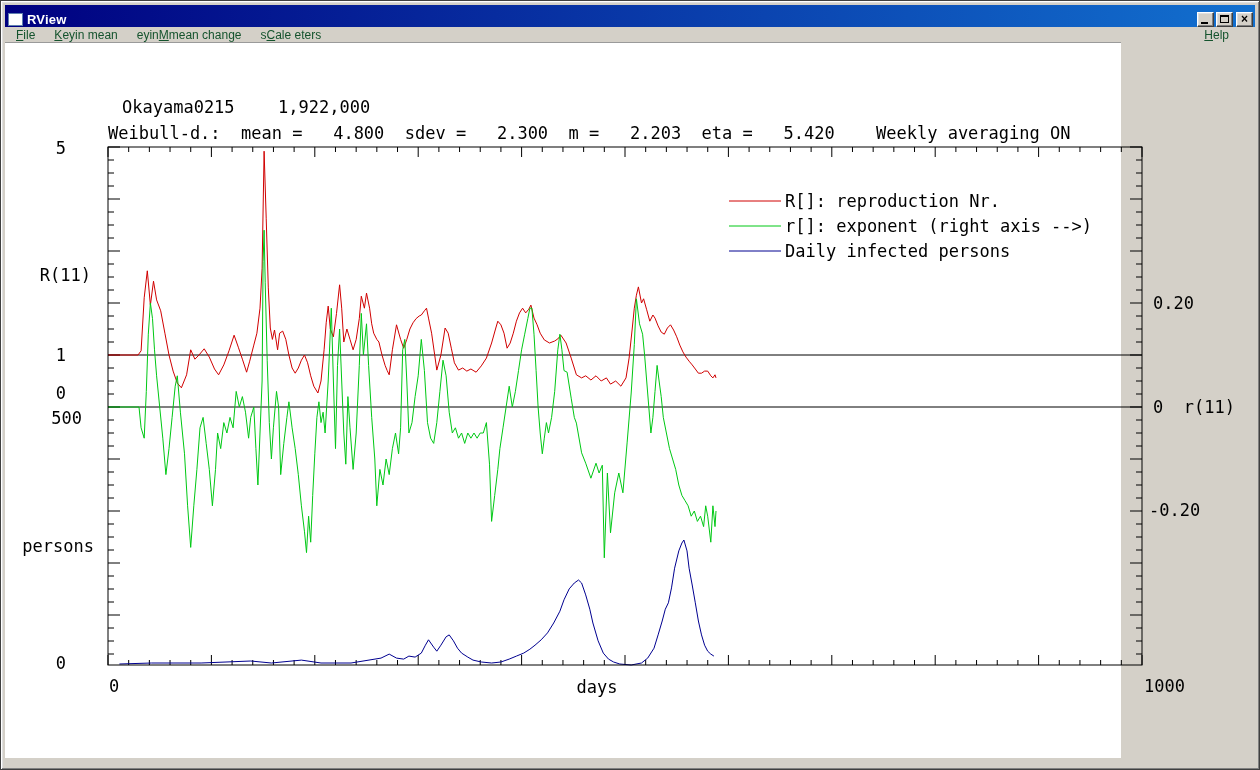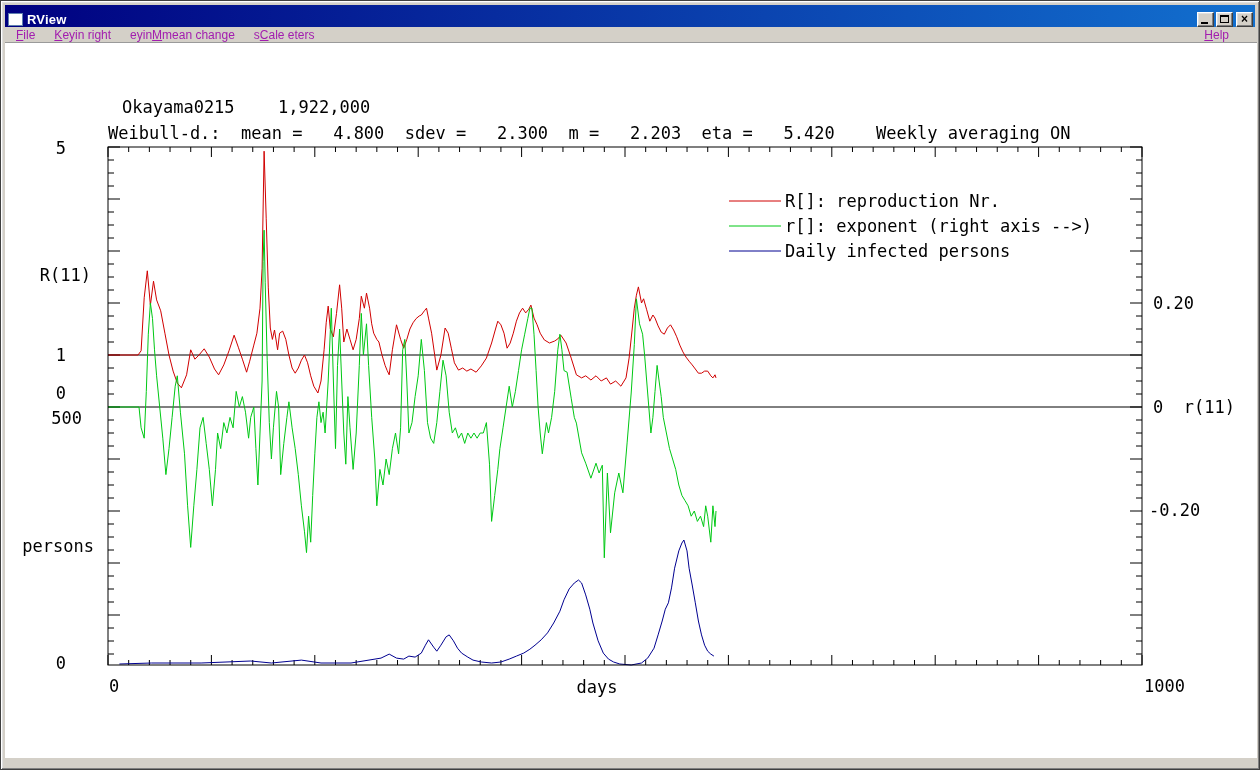--- a/index.html
+++ b/index.html
@@ -25,28 +25,28 @@
     border:1px solid; border-color:#ffffff #404040 #404040 #ffffff;
     box-shadow: inset -1px -1px 0 #808080, inset 1px 1px 0 #dfdfdf;
     display:flex; align-items:center; justify-content:center; position:relative;
     font-size:11px; line-height:1; color:#000;
   }
   .winbtn.close { margin-left:3px; font-weight:bold; font-size:12px; }
   .min-glyph { position:absolute; left:3px; bottom:2px; width:7px; height:2px; background:#000; }
   .max-glyph { width:9px; height:8px; border:1px solid #000; border-top:2px solid #000; }
   .menubar {
     position:absolute; left:4px; top:26px; right:4px; height:15px;
-    background:#d4d0c8; font-size:12px; color:#a21caf;
+    background:#d4d0c8; font-size:12px; color:#14532d;
     display:flex; align-items:center; padding-left:5px;
   }
   .menu-item { padding:0 6px; margin-right:7px; white-space:nowrap; cursor:default; }
   .menu-help { margin-left:auto; margin-right:20px; padding:0 6px; }
   .acc { text-decoration:underline; }
   .canvas {
-    position:absolute; left:4px; top:41px; width:1252px; height:716px;
+    position:absolute; left:4px; top:41px; width:1116px; height:716px;
     background:#ffffff; border-top:1px solid #9a9a9a;
   }
   svg text { font-family:"DejaVu Sans Mono", monospace; fill:#000; }
   .chart-text { font-size:17px; }
 </style>
 </head>
 <body>
 
 <div class="window">
 
@@ -59,21 +59,21 @@
     <div class="winbtn">
         <span class="max-glyph"></span>
       </div>
     <div class="winbtn close">
         <span>×</span>
       </div>
   </div>
 
   <div class="menubar">
     <span class="menu-item"><span></span><span class="acc">F</span><span>ile</span></span>
-    <span class="menu-item"><span></span><span class="acc">K</span><span>eyin right</span></span>
+    <span class="menu-item"><span></span><span class="acc">K</span><span>eyin mean</span></span>
     <span class="menu-item"><span>eyin</span><span class="acc">M</span><span>mean change</span></span>
     <span class="menu-item"><span>s</span><span class="acc">C</span><span>ale eters</span></span>
     <span class="menu-item menu-help"><span></span><span class="acc">H</span><span>elp</span></span>
   </div>
 
   <div class="canvas">
     <svg id="chart" width="1252" height="716" viewBox="0 0 1252 716">
 
       <text class="chart-text" x="117" y="70">Okayama0215</text>
       <text class="chart-text" x="273" y="70">1,922,000</text>

